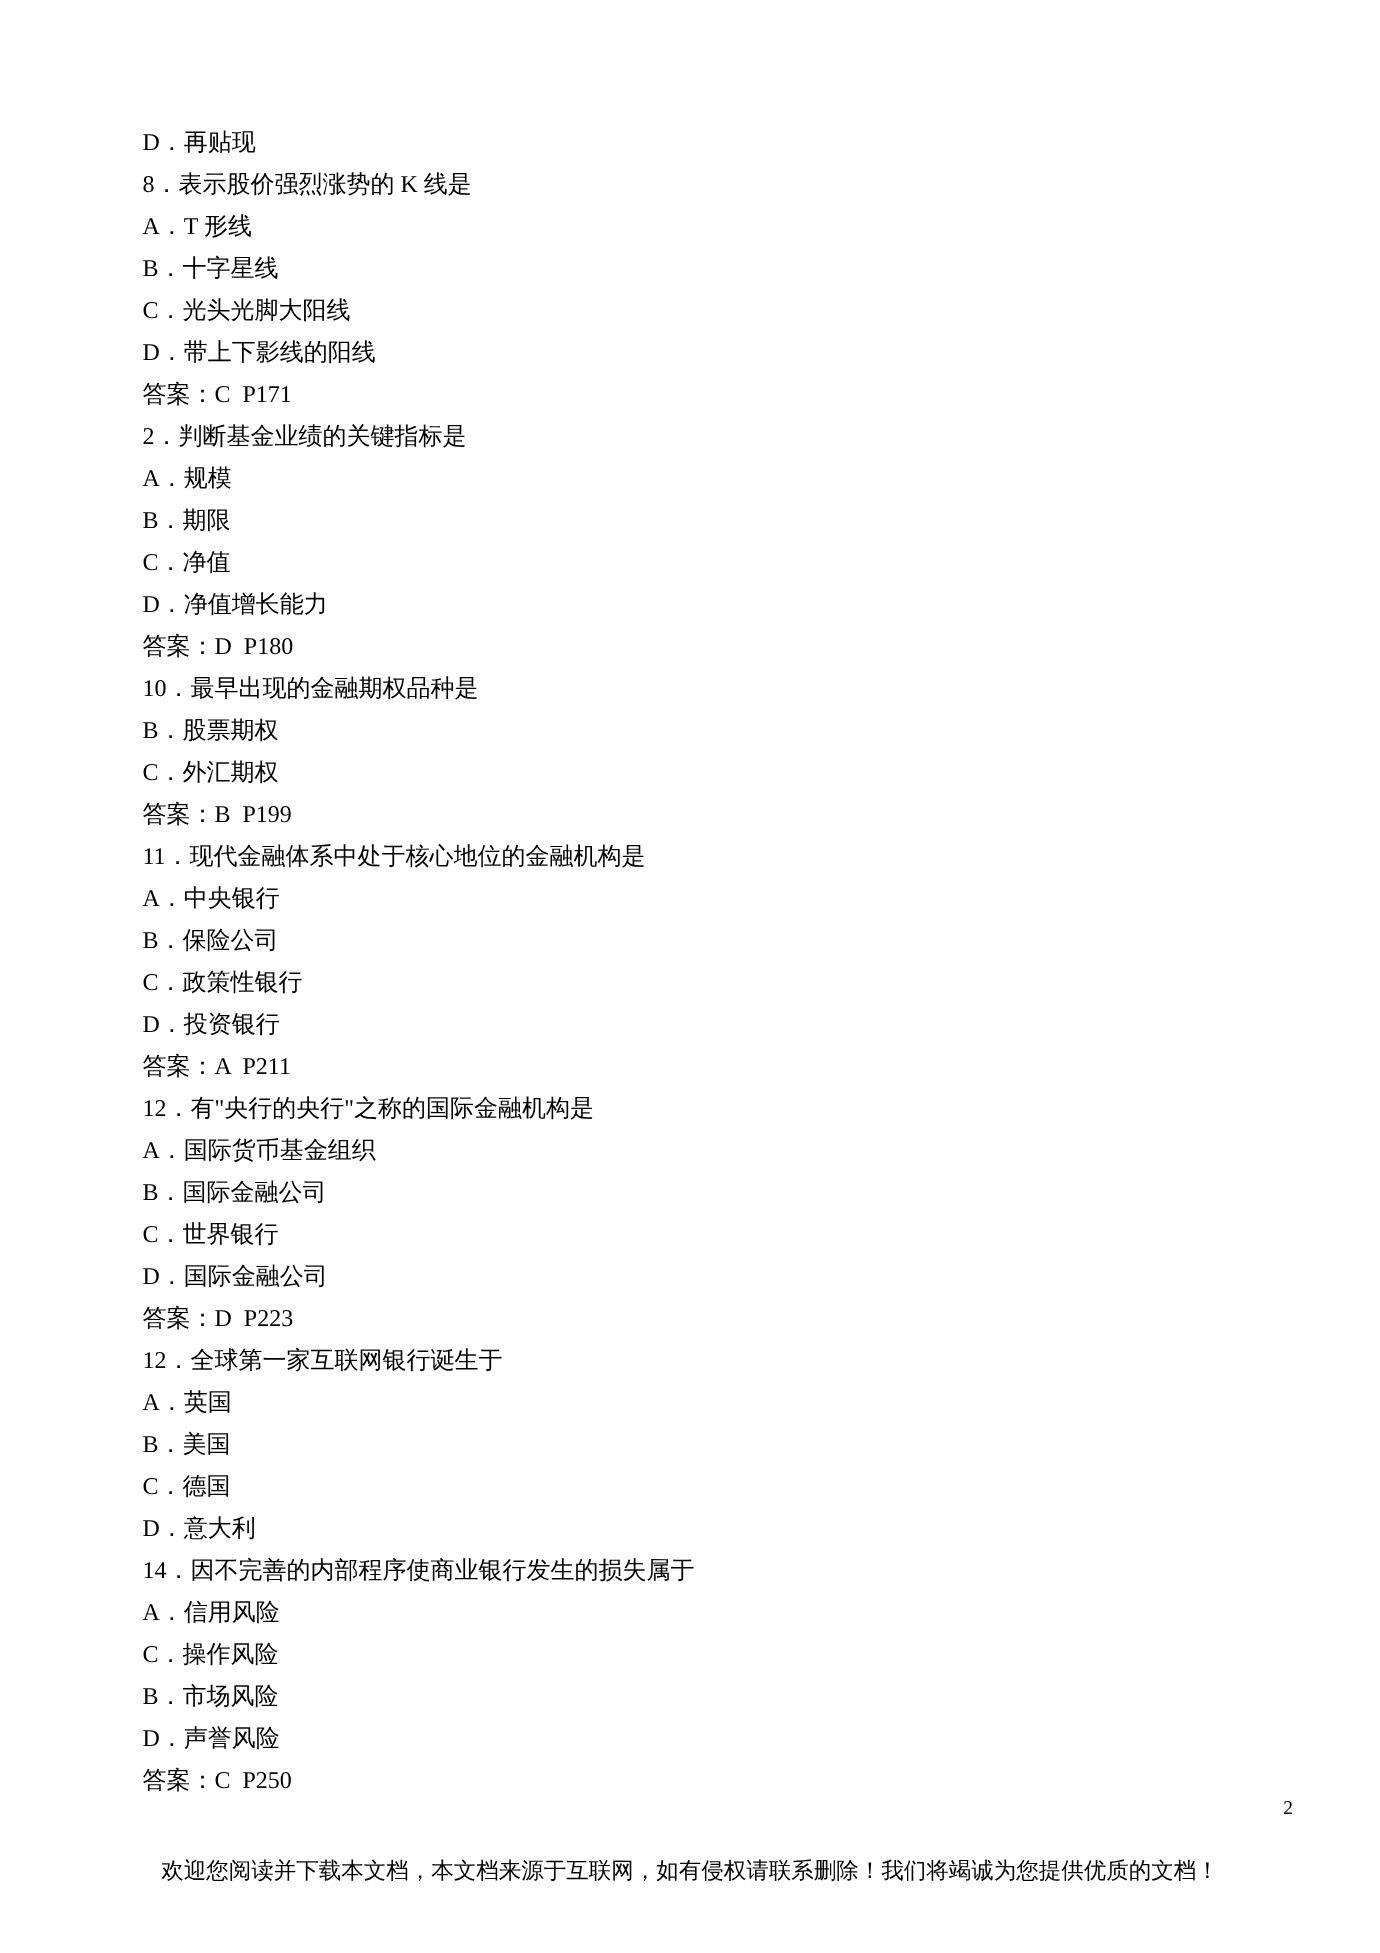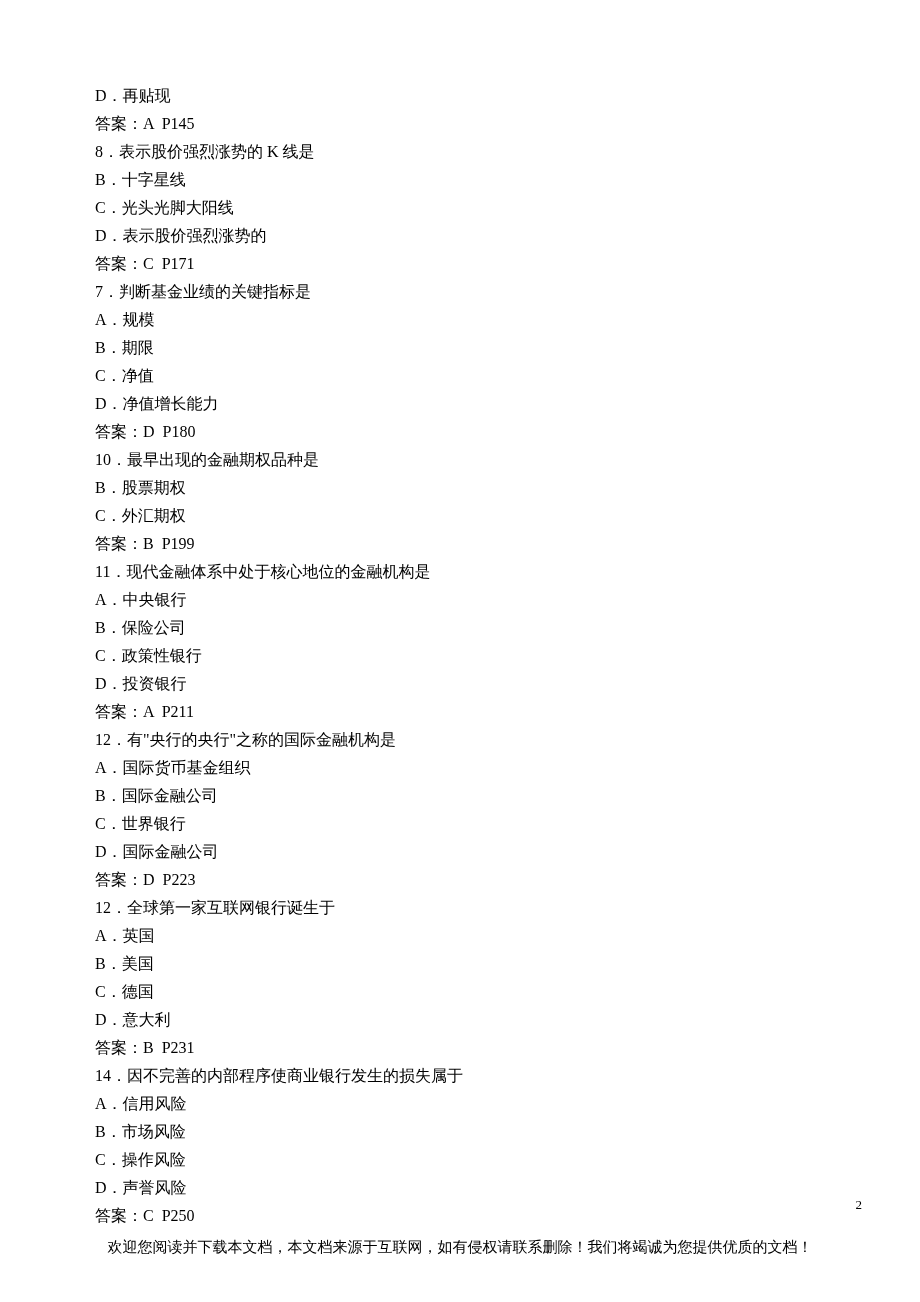--- a/index.html
+++ b/index.html
@@ -43,27 +43,27 @@
       right: 58px;
       font-size: 13px;
       color: #000000;
     }
   </style>
 </head>
 <body>
 
 <div class="content">
   <div class="line">D．再贴现</div>
-  <div class="line">答案：A  P145</div>
   <div class="line">8．表示股价强烈涨势的 K 线是</div>
+  <div class="line">A．T 形线</div>
   <div class="line">B．十字星线</div>
   <div class="line">C．光头光脚大阳线</div>
-  <div class="line">D．表示股价强烈涨势的</div>
+  <div class="line">D．带上下影线的阳线</div>
   <div class="line">答案：C  P171</div>
-  <div class="line">7．判断基金业绩的关键指标是</div>
+  <div class="line">2．判断基金业绩的关键指标是</div>
   <div class="line">A．规模</div>
   <div class="line">B．期限</div>
   <div class="line">C．净值</div>
   <div class="line">D．净值增长能力</div>
   <div class="line">答案：D  P180</div>
   <div class="line">10．最早出现的金融期权品种是</div>
   <div class="line">B．股票期权</div>
   <div class="line">C．外汇期权</div>
   <div class="line">答案：B  P199</div>
   <div class="line">11．现代金融体系中处于核心地位的金融机构是</div>
@@ -76,25 +76,24 @@
   <div class="line">A．国际货币基金组织</div>
   <div class="line">B．国际金融公司</div>
   <div class="line">C．世界银行</div>
   <div class="line">D．国际金融公司</div>
   <div class="line">答案：D  P223</div>
   <div class="line">12．全球第一家互联网银行诞生于</div>
   <div class="line">A．英国</div>
   <div class="line">B．美国</div>
   <div class="line">C．德国</div>
   <div class="line">D．意大利</div>
-  <div class="line">答案：B  P231</div>
   <div class="line">14．因不完善的内部程序使商业银行发生的损失属于</div>
   <div class="line">A．信用风险</div>
+  <div class="line">C．操作风险</div>
   <div class="line">B．市场风险</div>
-  <div class="line">C．操作风险</div>
   <div class="line">D．声誉风险</div>
   <div class="line">答案：C  P250</div>
 
 </div>
 
 <div class="page-num">2</div>
 
 <div class="footer">
   <span class="footer-text">欢迎您阅读并下载本文档，本文档来源于互联网，如有侵权请联系删除！我们将竭诚为您提供优质的文档！</span>
 </div>

